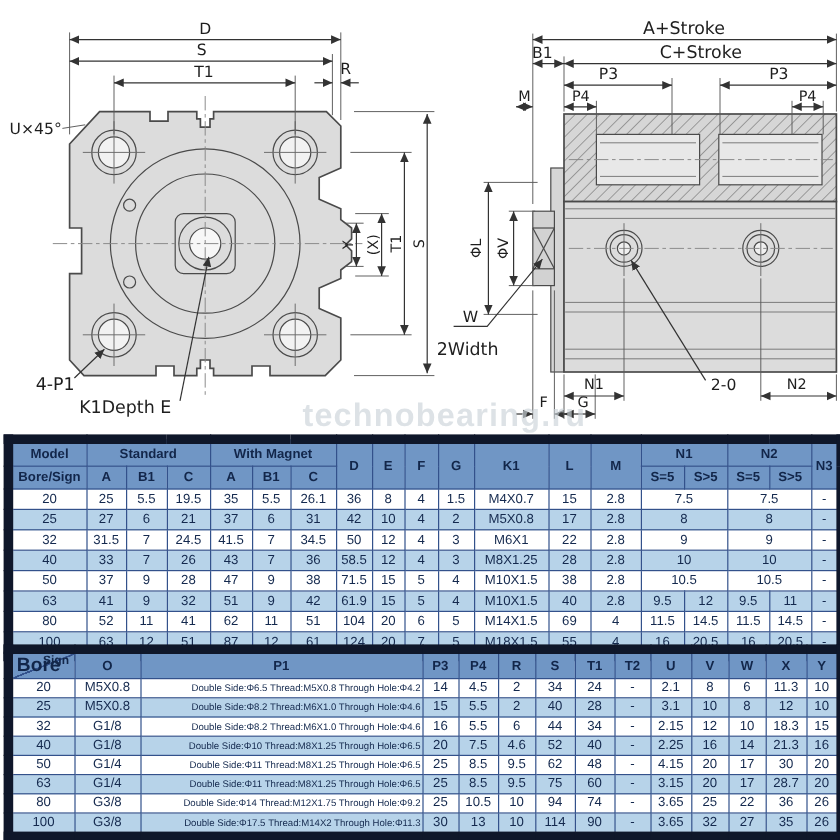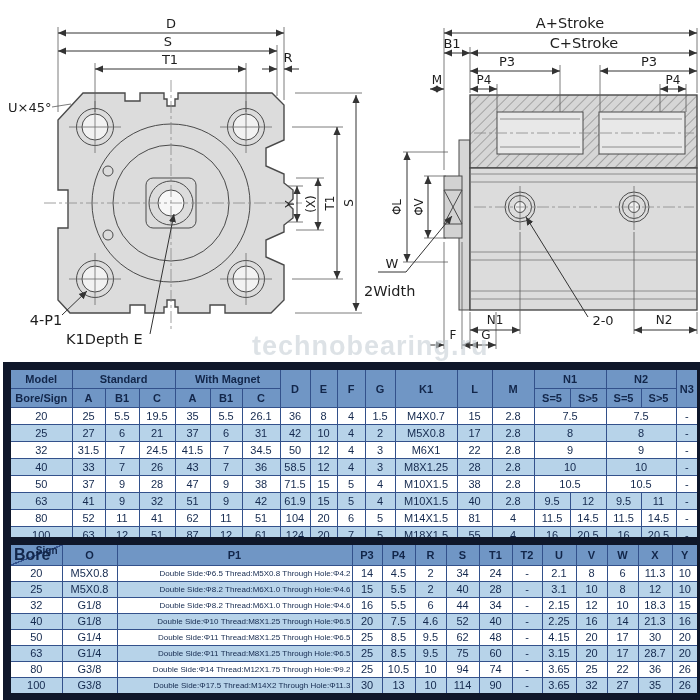--- a/index.html
+++ b/index.html
@@ -414,21 +414,21 @@
           <td>11</td>
           <td>41</td>
           <td>62</td>
           <td>11</td>
           <td>51</td>
           <td>104</td>
           <td>20</td>
           <td>6</td>
           <td>5</td>
           <td>M14X1.5</td>
-          <td>81</td>
+          <td>69</td>
           <td>4</td>
           <td>11.5</td>
           <td>14.5</td>
           <td>11.5</td>
           <td>14.5</td>
           <td>-</td>
         </tr>
         <tr>
           <td>100</td>
           <td>63</td>

